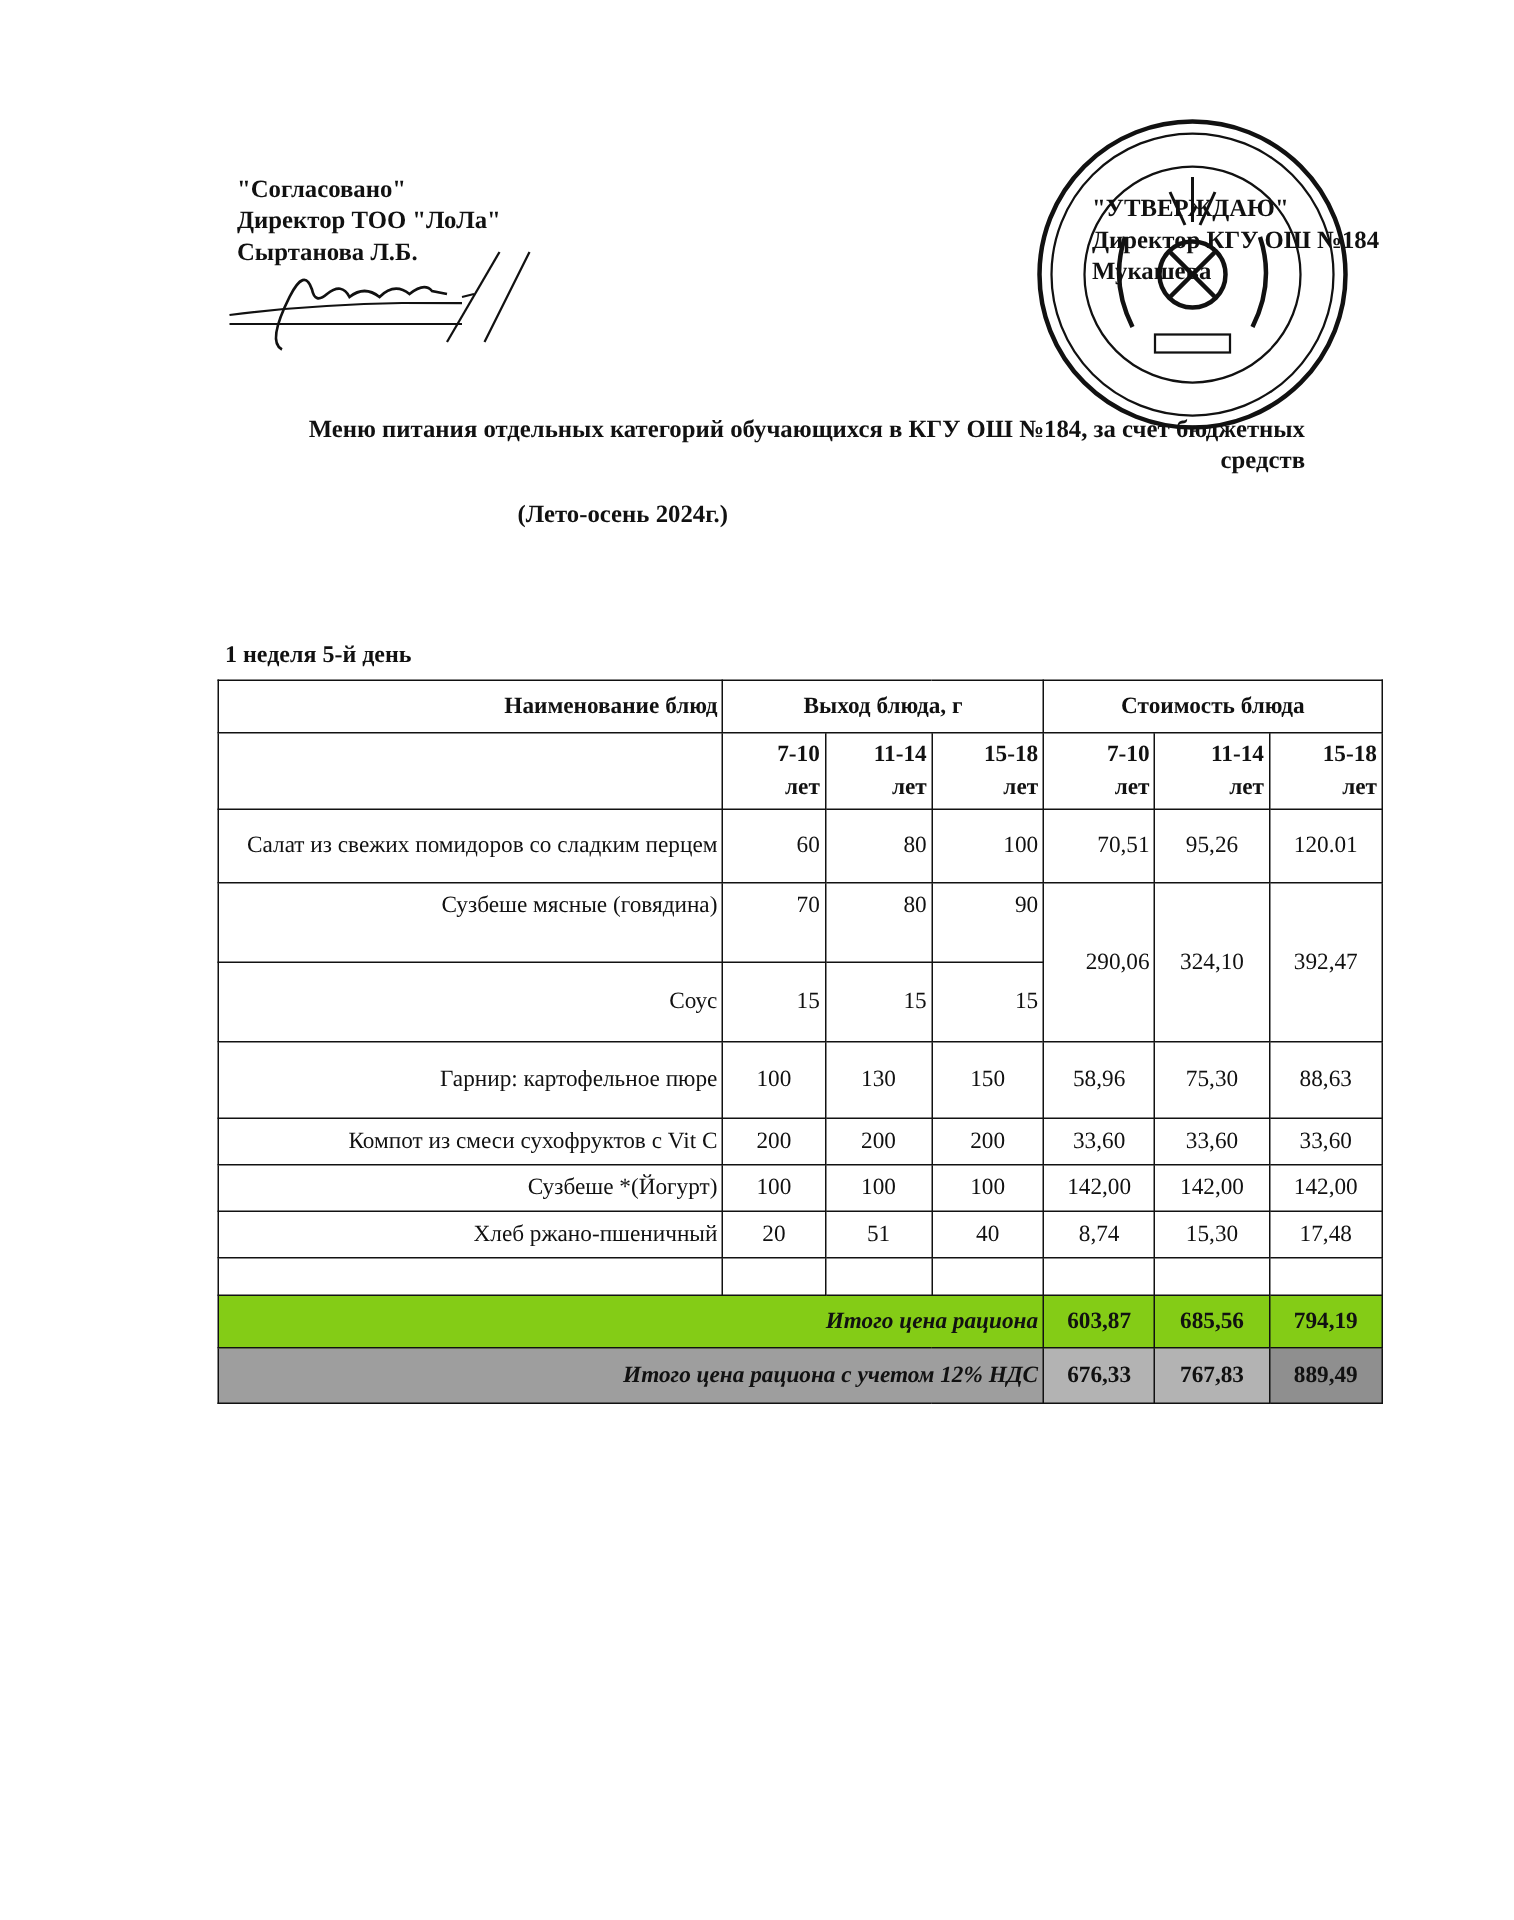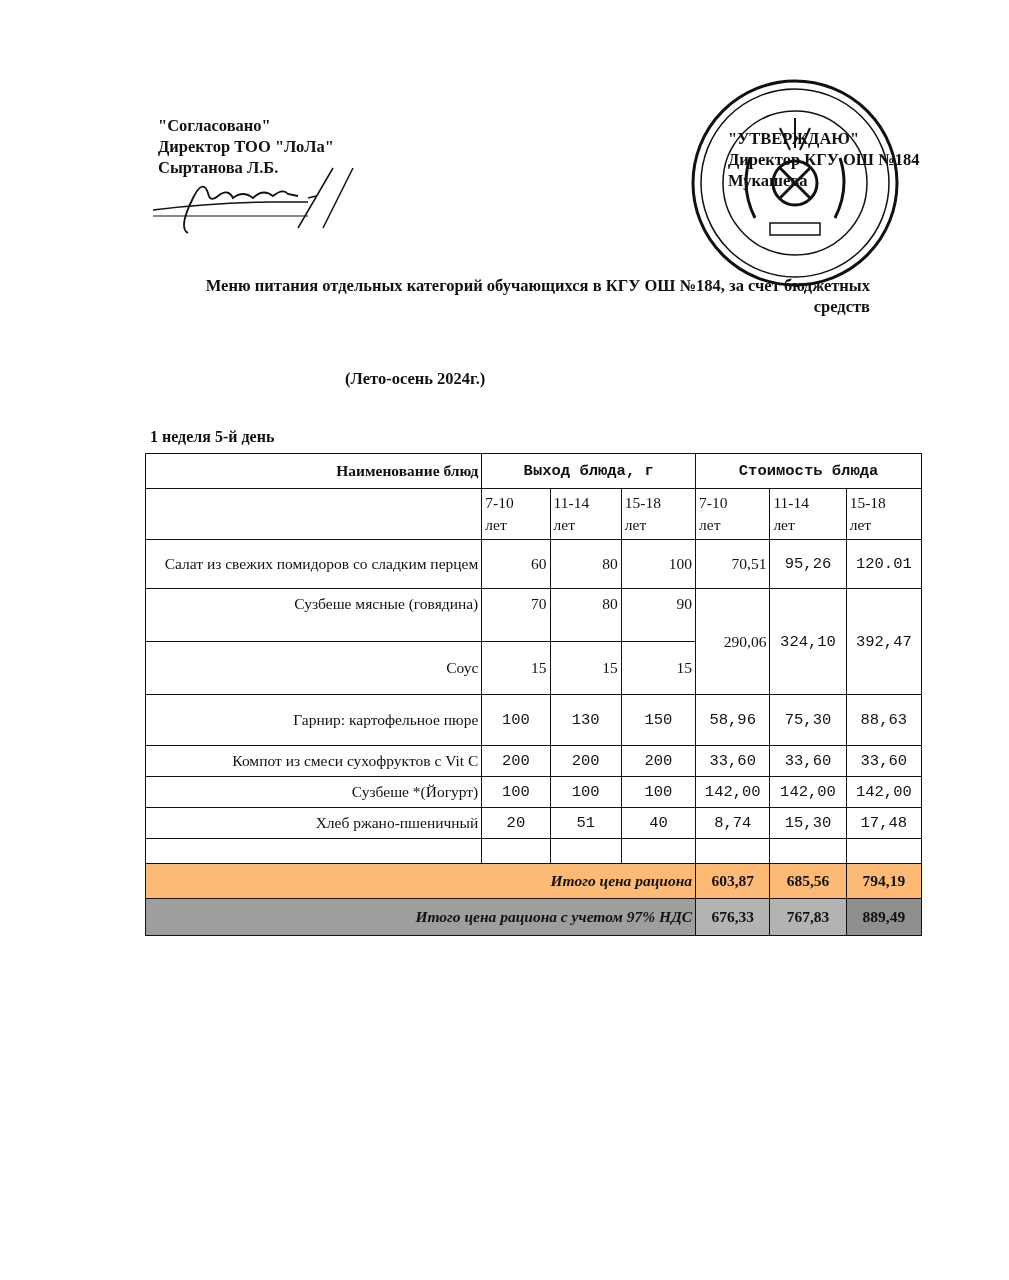--- a/index.html
+++ b/index.html
@@ -5,36 +5,36 @@
   html, body { margin:0; padding:0; }
   body { width:1009px; height:1280px; background:#ffffff; position:relative; overflow:hidden;
          font-family:"Liberation Serif","DejaVu Serif",serif; color:#111; }
   .approval-left { position:absolute; left:158px; top:115px; font-size:16.5px; line-height:21px; font-weight:bold; }
   .approval-left div { white-space:nowrap; }
   .signature { position:absolute; left:148px; top:158px; width:210px; height:80px; }
   .stamp { position:absolute; left:690px; top:78px; width:210px; height:210px; }
   .approval-right { position:absolute; left:728px; top:128px; font-size:16.5px; line-height:21px; font-weight:bold; }
   .approval-right div { white-space:nowrap; }
   .title { position:absolute; left:150px; width:720px; top:275px; text-align:right; font-weight:bold; font-size:16.5px; line-height:21px; }
-  .subtitle { position:absolute; left:345px; top:333px; font-weight:bold; font-size:16.5px;margin-top:36px; }
+  .subtitle { position:absolute; left:345px; top:333px; font-weight:bold; font-size:16.5px; }
   .day { position:absolute; left:150px; top:428px; font-weight:bold; font-size:16px; }
   table.menu { position:absolute; left:145px; top:453px; width:777px; border-collapse:collapse; font-size:15.5px; }
   table.menu td { border:1.5px solid #111; padding:0 3px; vertical-align:middle; }
   .h-top td { height:34px; font-weight:bold; }
-  .h-age td { height:50px; text-align:left; font-weight:normal; line-height:22px; }
+  .h-age td { height:50px; text-align:right; font-weight:bold; line-height:22px; }
   .name { text-align:right; }
   .num { text-align:right; }
-  .cen { text-align:center;font-family:Liberation Mono, monospace; }
+  .cen { text-align:center; }
   .r-salad td { height:48px; }
   .r-meat td { height:46px; }
   .r-sauce td { height:52px; }
   .r-garnish td { height:50px; }
   .r-small td { height:30px; }
   .r-empty td { height:24px; }
-  .r-total td { height:34px; background:#fdba74; font-weight:bold; font-style:italic; }
+  .r-total td { height:34px; background:#84cc16; font-weight:bold; font-style:italic; }
   .r-vat td { height:36px; background:#9e9e9e; font-weight:bold; font-style:italic; }
   .r-total td.val, .r-vat td.val { font-style:normal; text-align:center; }
   .r-vat td.val { background:#b3b3b3; }
   .r-vat td.val:last-child { background:#8f8f8f;margin-top:36px; }
   col.c0 { width:335px; } col.c1 { width:68px; } col.c2 { width:71px; } col.c3 { width:74px; }
   col.c4 { width:74px; } col.c5 { width:76px; } col.c6 { width:75px; }
 </style>
 </head>
 <body>
 
@@ -168,19 +168,19 @@
         <td></td>
         <td></td>
   </tr>
   <tr class="r-total">
     <td class="name" colspan="4">Итого цена рациона</td>
     <td class="val">603,87</td>
     <td class="val">685,56</td>
     <td class="val">794,19</td>
   </tr>
   <tr class="r-vat">
-    <td class="name" colspan="4">Итого цена рациона с учетом 97% НДС</td>
+    <td class="name" colspan="4">Итого цена рациона с учетом 12% НДС</td>
     <td class="val">676,33</td>
     <td class="val">767,83</td>
     <td class="val">889,49</td>
   </tr>
 </tbody>
   </table>
 
 </body></html>

